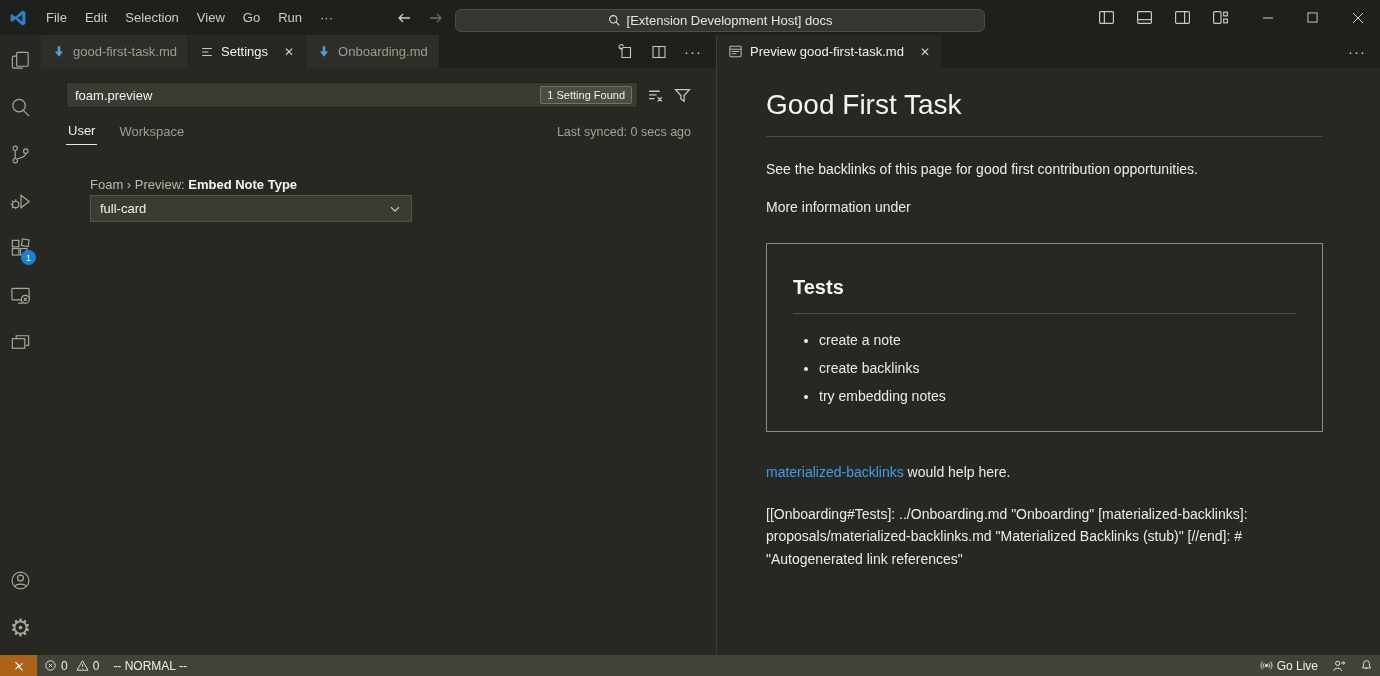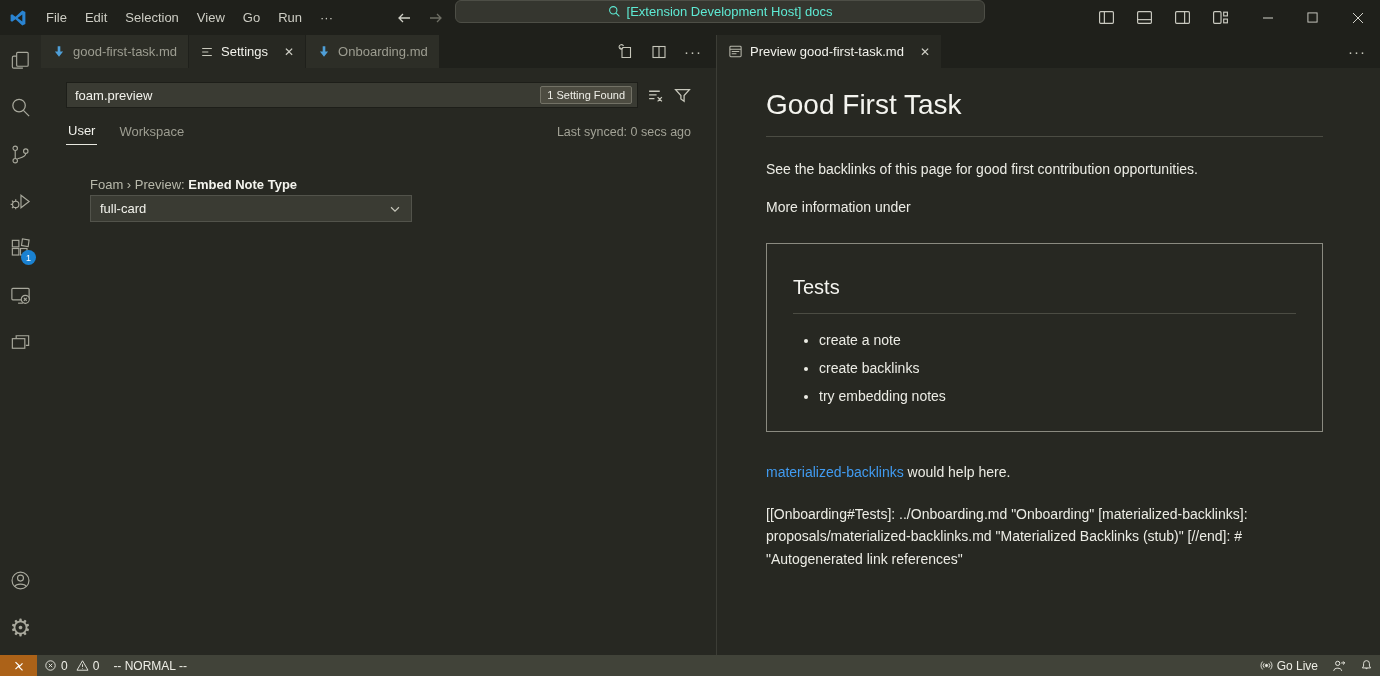--- a/index.html
+++ b/index.html
@@ -16,24 +16,24 @@
        display:flex; flex-direction:column;}
   svg{display:block;}
 
   
   .titlebar{height:35px; flex:0 0 35px; background:var(--bg-bar); display:flex; align-items:center; position:relative;}
   .vscode-logo{margin:0 10px 0 9px;}
   .menu{display:flex; align-items:center;}
   .menu-item{font-size:13px; color:#cdcdc4; padding:0 9px; height:35px; line-height:35px; cursor:default;}
   .nav-arrows{position:absolute; left:396px; top:0; height:35px; display:flex; align-items:center; gap:16px;}
   .nav-back{color:#cfcfc6;} .nav-fwd{color:#6e6e64;}
-  .command-center{position:absolute; left:455px; top:0; width:530px; height:23px;
+  .command-center{position:absolute; left:455px; top:9px; width:530px; height:23px;
     background:#35362f; border:1px solid #4d4e46; border-radius:6px;
     display:flex; align-items:center; justify-content:center; gap:6px;
-    font-size:13px; color:#5eead4;}
+    font-size:13px; color:#e5e5e5;}
   .tb-right{margin-left:auto; display:flex; align-items:center; height:35px;}
   .layout-icons{display:flex; align-items:center; gap:21px; color:#c9c9c0; margin-right:16px;}
   .win-btn{width:45px; height:35px; display:flex; align-items:center; justify-content:center; color:#d2d2ca;}
 
   
   .main{flex:1; display:flex; min-height:0;}
   .activitybar{width:41px; flex:0 0 41px; background:var(--bg-editor); display:flex; flex-direction:column; align-items:center; padding:2px 0 4px;}
   .ab-item{width:41px; height:47px; display:flex; align-items:center; justify-content:center; color:#a9a99d; position:relative;}
   .ab-badge{position:absolute; right:5px; bottom:7px; min-width:15px; height:15px; border-radius:50%;
     background:var(--badge-blue); color:#fff; font-size:9px; display:flex; align-items:center; justify-content:center;}
@@ -75,21 +75,21 @@
      border:1px solid #52534b; display:flex; align-items:center; justify-content:space-between;
      padding:0 9px; font-size:13px; color:var(--fg);}
   .select-box .chev{color:#c8c8bc;}
 
   
   .preview-body{flex:1; background:var(--bg-editor); padding:16px 57px 0 49px; overflow:hidden; line-height:1.5;}
   .md-h1{font-size:28px; font-weight:400; color:#f4f4ef; padding-bottom:10px; border-bottom:1px solid var(--border-soft);}
   .md-p{font-size:14px; color:#ececE5; margin-top:22px;}
   .md-p.tight{margin-top:17px;}
   .embed-card{margin-top:25px; border:1px solid var(--border-box); padding:28px 26px 24px;}
-  .md-h2{font-size:20px; font-weight:400; color:#f4f4ef; padding-bottom:11px; border-bottom:1px solid var(--border-soft);}
+  .md-h2{font-size:20px; font-weight:700; color:#f4f4ef; padding-bottom:11px; border-bottom:1px solid var(--border-soft);}
   .embed-card ul{margin:16px 0 0; padding-left:26px; font-size:14px; color:#ececE5; display:grid; gap:7px;}
   .md-link{color:var(--link); text-decoration:none;}
   .refs{margin-top:20px; line-height:1.6;}
 
   
   .statusbar{height:21px; flex:0 0 21px; background:var(--bg-status); display:flex; align-items:center;
      font-size:12px; color:#eeeee6;}
   .sb-remote{width:37px; height:21px; background:var(--remote-orange); display:flex; align-items:center; justify-content:center; color:#fff;}
   .sb-item{display:flex; align-items:center; gap:4px; padding:0 7px; height:21px;}
   .sb-right{margin-left:auto; display:flex; align-items:flex-end; padding-right:0;}

